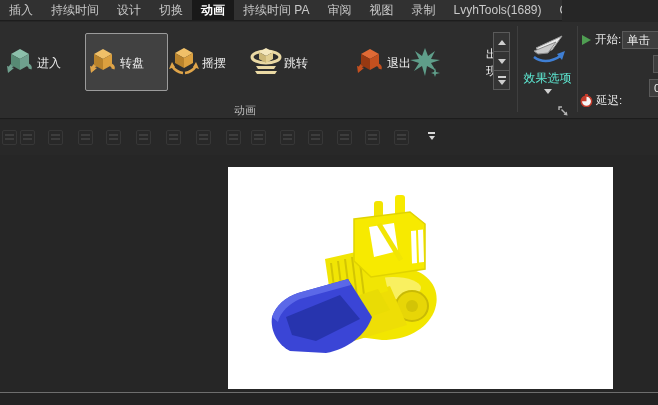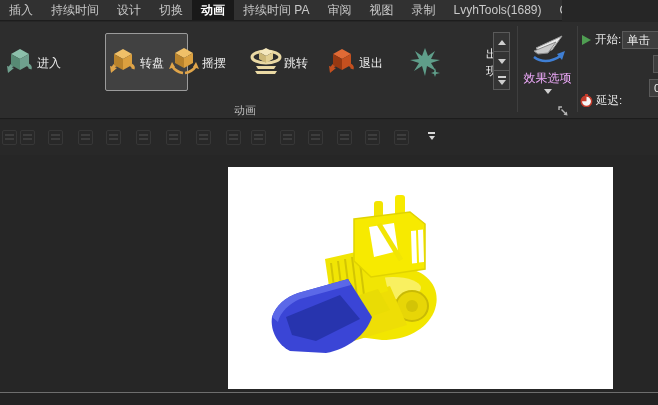--- a/index.html
+++ b/index.html
@@ -43,21 +43,21 @@
   }
   .tri-up { width:0;height:0;border-left:4px solid transparent;border-right:4px solid transparent;border-bottom:5px solid #cfcfcf; }
   .tri-down { width:0;height:0;border-left:4px solid transparent;border-right:4px solid transparent;border-top:5px solid #cfcfcf; }
   .morebar { width:8px;height:2px;background:#cfcfcf;margin-bottom:2px; }
   
   #effect-options {
     position:absolute; left:518px; top:11px; width:59px; height:80px;
     display:flex; flex-direction:column; align-items:center;
   }
   #effect-options .gicon { height:36px; display:flex; align-items:center; }
-  #effect-options .glabel { font-size:12px; color:#f0abfc; margin-top:1px; }
+  #effect-options .glabel { font-size:12px; color:#5eead4; margin-top:1px; }
   
   .field-row { position:absolute; left:580px; height:17px; display:flex; align-items:center; }
   .field-label { font-size:11.5px; color:#e9e9e9; margin-left:3px; white-space:nowrap; }
   .combo {
     position:absolute; height:18px; background:#3e3e3e; border:1px solid #5a5a5a;
     font-size:11.5px; color:#eaeaea; display:flex; align-items:center; padding:0 4px;
     white-space:nowrap;
   }
   #group-label {
     position:absolute; left:0; top:81px; width:490px; text-align:center;
@@ -131,21 +131,21 @@
           <path d="M8 24 A10 5 0 1 1 27 23" fill="none" stroke="#6fa08e" stroke-width="3.2"></path>
           <polygon points="4,20 11,22 5,27" fill="#6fa08e"></polygon>
           <polygon points="17,3 26,8 17,13 8,8" fill="#8cc0ab"></polygon>
           <polygon points="8,8 17,13 17,24 8,19" fill="#578a74"></polygon>
           <polygon points="26,8 17,13 17,24 26,19" fill="#6fa08e"></polygon>
         </svg>
       </span>
       <span class="glabel">进入</span>
     </div>
 
-    <div class="gbtn selected" style="left:85px; width:83px;margin-left:20px;">
+    <div class="gbtn selected" style="left:85px; width:83px;">
       <span class="gicon">
         <svg width="34" height="32" viewBox="0 0 34 32">
           <path d="M8 24 A10 5 0 1 1 27 23" fill="none" stroke="#e0a54a" stroke-width="3.2"></path>
           <polygon points="4,20 11,22 5,27" fill="#e0a54a"></polygon>
           <polygon points="17,3 26,8 17,13 8,8" fill="#f0c068"></polygon>
           <polygon points="8,8 17,13 17,24 8,19" fill="#b9832c"></polygon>
           <polygon points="26,8 17,13 17,24 26,19" fill="#dba03f"></polygon>
         </svg>
       </span>
       <span class="glabel">转盘</span>
@@ -173,21 +173,21 @@
           <polygon points="18,2 25,6 18,10 11,6" fill="#f4e7bc"></polygon>
           <polygon points="11,6 18,10 18,17 11,13" fill="#cdb877"></polygon>
           <polygon points="25,6 18,10 18,17 25,13" fill="#e2cf92"></polygon>
           <path d="M8 20 L28 20 L26 23 L10 23 Z" fill="#ead9a4"></path>
           <path d="M7 25 L29 25 L27 28 L9 28 Z" fill="#ead9a4"></path>
         </svg>
       </span>
       <span class="glabel">跳转</span>
     </div>
 
-    <div class="gbtn" style="left:324px;">
+    <div class="gbtn" style="left:332px;justify-content:flex-end;">
       <span class="gicon">
         <svg width="34" height="32" viewBox="0 0 34 32">
           <path d="M8 24 A10 5 0 1 1 27 23" fill="none" stroke="#c4501f" stroke-width="3.2"></path>
           <polygon points="4,20 11,22 5,27" fill="#c4501f"></polygon>
           <polygon points="17,3 26,8 17,13 8,8" fill="#e06a35"></polygon>
           <polygon points="8,8 17,13 17,24 8,19" fill="#973912"></polygon>
           <polygon points="26,8 17,13 17,24 26,19" fill="#c4501f"></polygon>
         </svg>
       </span>
       <span class="glabel">退出</span>

